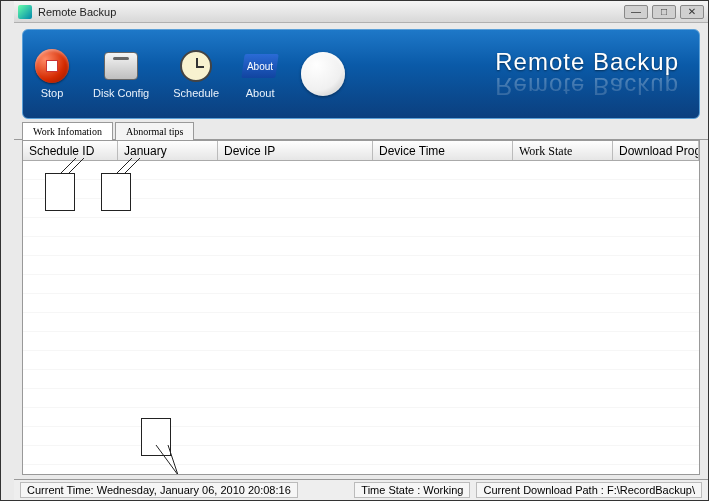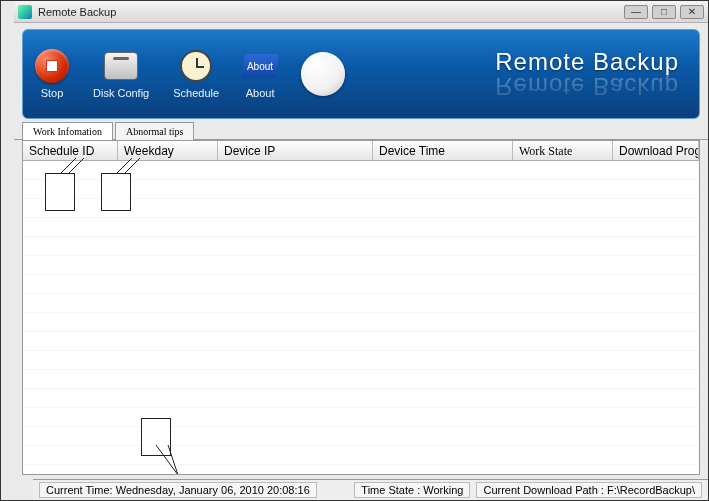--- a/index.html
+++ b/index.html
@@ -182,21 +182,20 @@
     width:30px;height:38px;
   }
   .statusbar {
     display:flex;
     border-top:1px solid #999;
     background:#eee;
     font-size:11px;
     padding:2px 6px;
     gap:6px;
     align-items:center;
-    margin-left:19px;
   }
   .statusbar .panel {
     border:1px solid #bbb;
     padding:1px 6px;
     background:#f6f6f6;
   }
   .statusbar .sp { flex:1; }
 </style>
 </head>
 <body>
@@ -253,21 +252,21 @@
   </div>
 
   <div class="tabs">
     <div class="tab active">Work Infomation</div>
     <div class="tab">Abnormal tips</div>
   </div>
 
   <div class="content">
     <div class="table-header">
       <div class="col c0">Schedule ID</div>
-      <div class="col c1">Weekday</div>
+      <div class="col c1">January</div>
       <div class="col c2">Device IP</div>
       <div class="col c3">Device Time</div>
       <div class="col c4">Work State</div>
       <div class="col c5">Download Progress</div>
     </div>
     <div class="table-body"></div>
 
     <div class="callout" style="left:22px; top:32px;">
       <svg style="position:absolute;left:10px;top:-12px;overflow:visible" width="20" height="14">
           <line x1="4" y1="12" x2="20" y2="-4" stroke="#222"></line>

